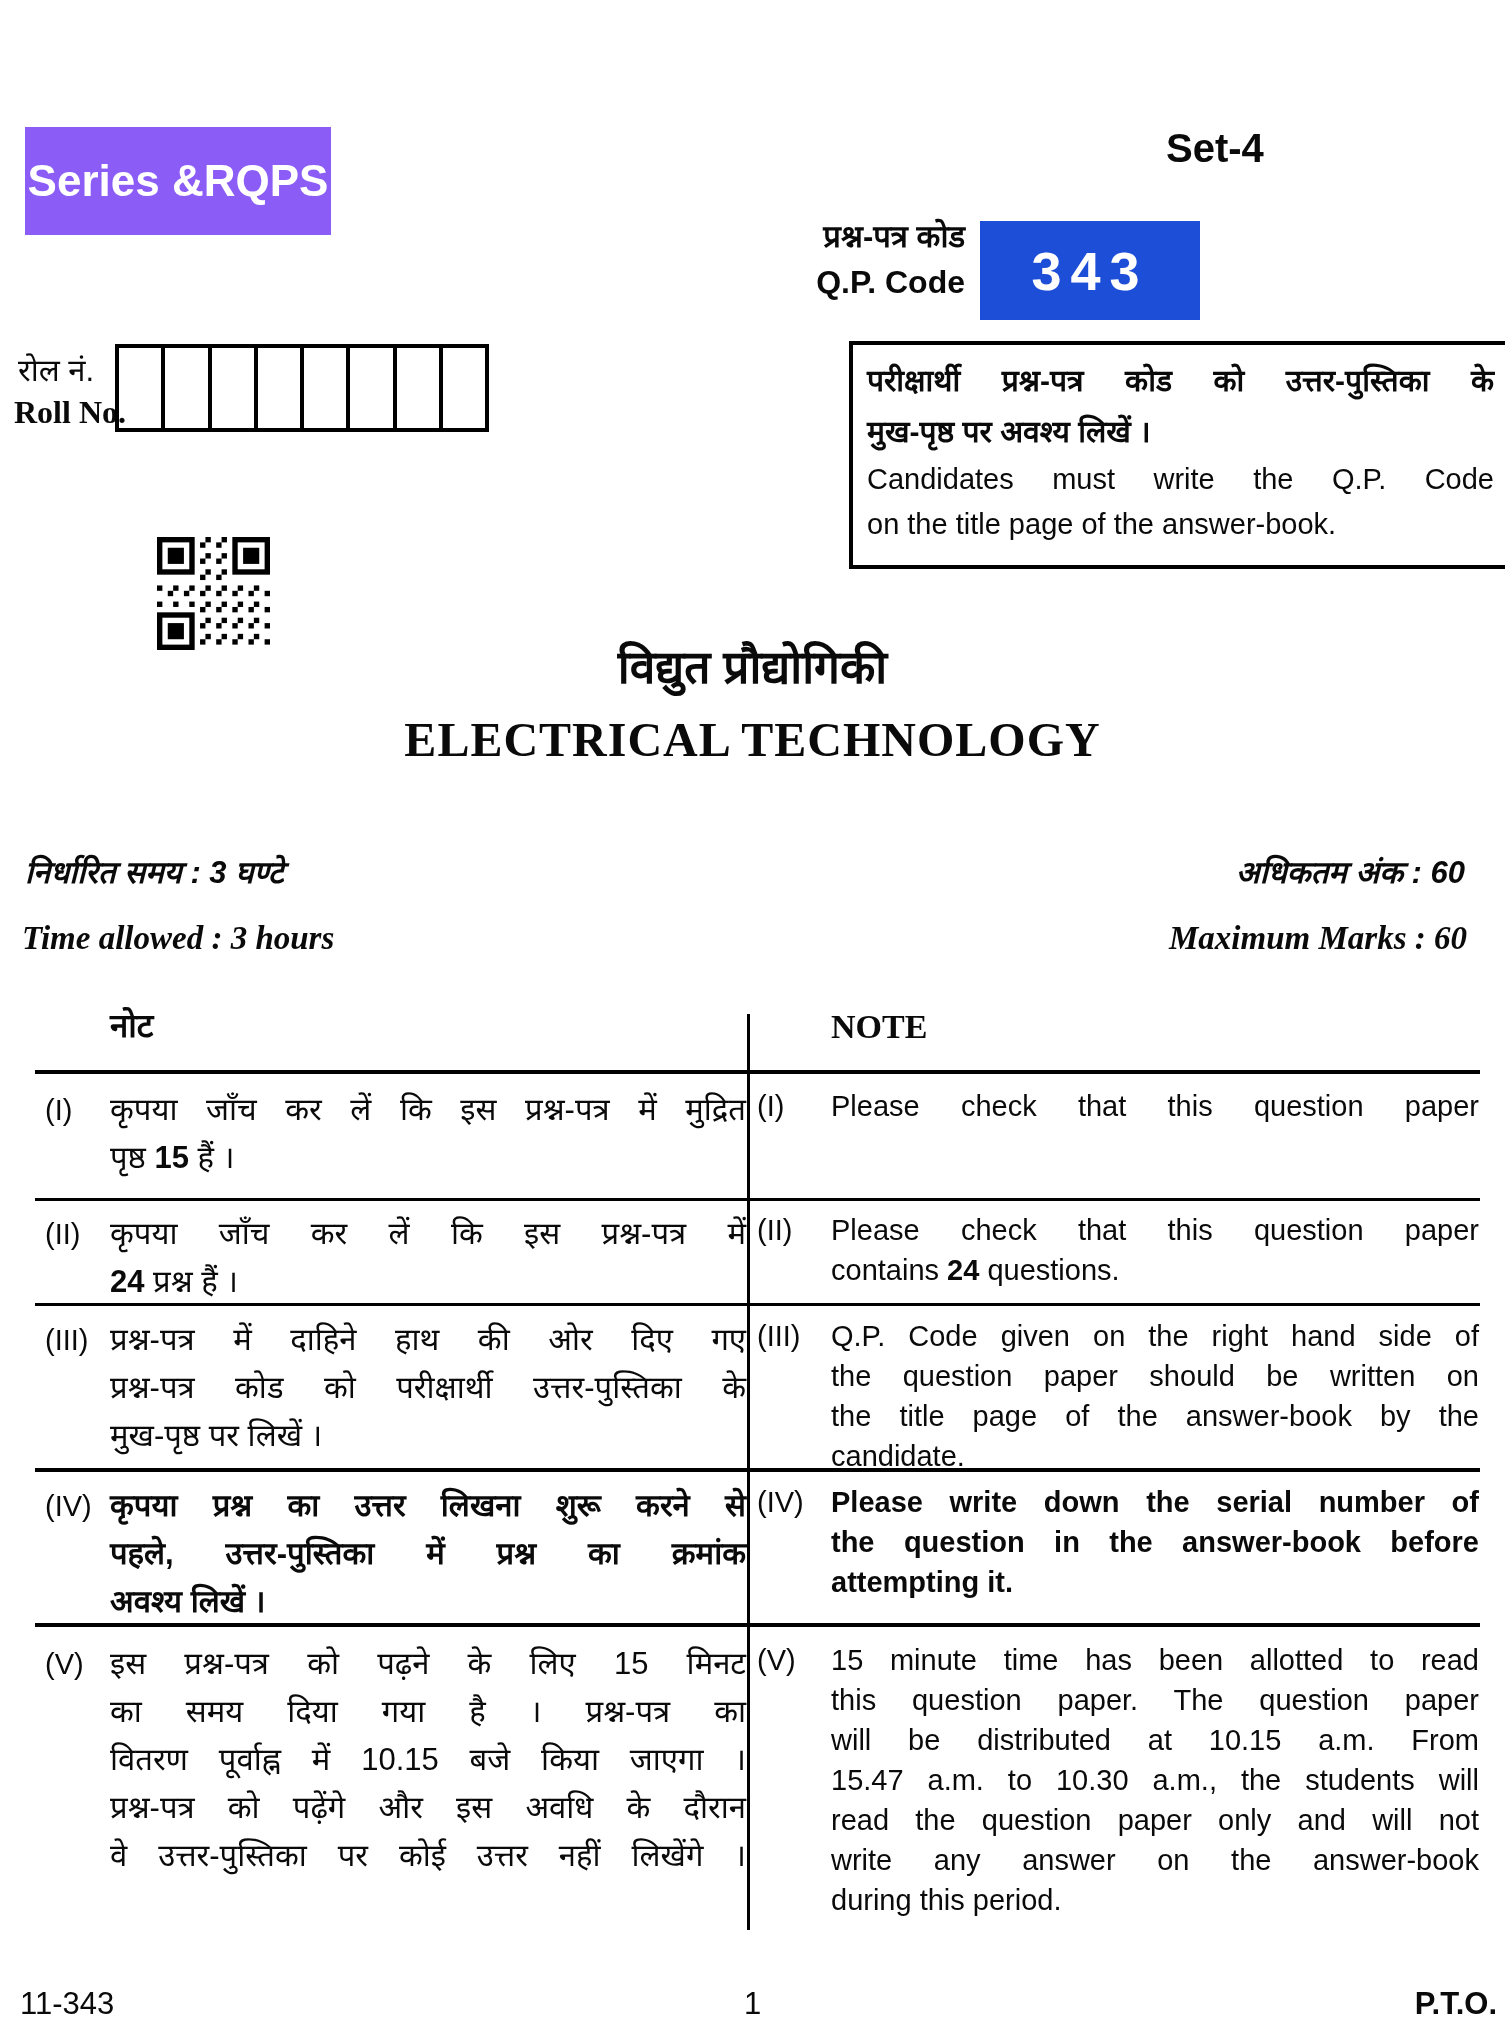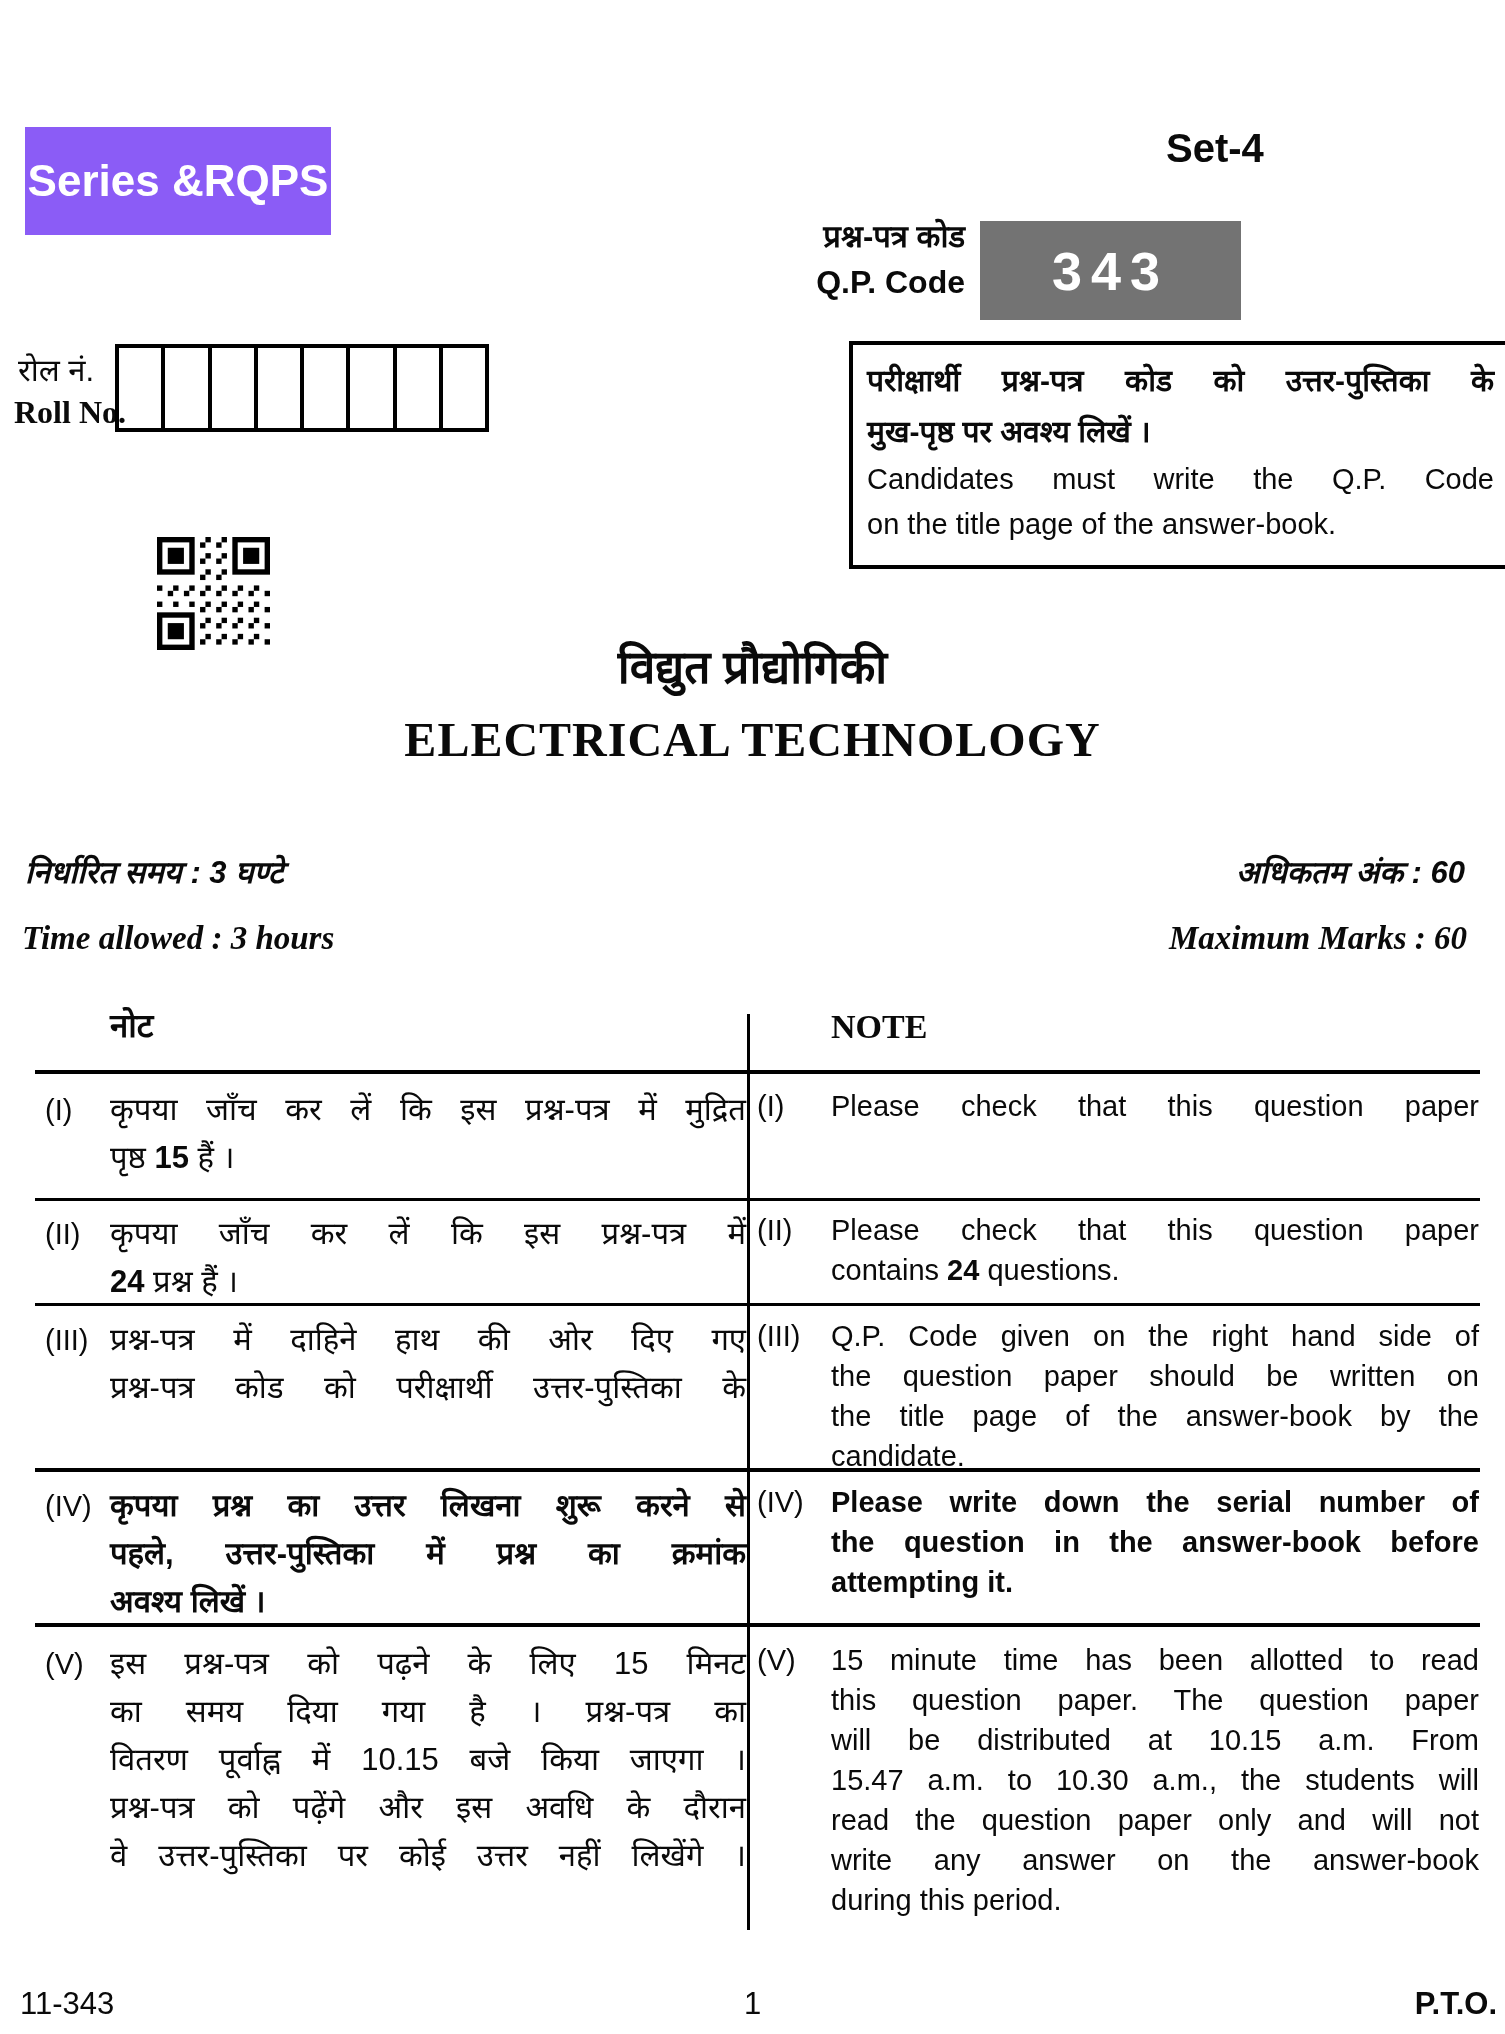--- a/index.html
+++ b/index.html
@@ -8,21 +8,21 @@
   .abs{position:absolute;}
 
   
   .series-box{left:25px;top:127px;width:306px;height:108px;background:#8b5cf6;
               display:flex;align-items:center;justify-content:center;}
   .series-box span{color:#fff;font-size:44px;font-weight:bold;}
   .set-label{left:1166px;top:126px;font-size:40px;font-weight:bold;}
   .qp-label{left:700px;top:214px;width:265px;text-align:right;font-weight:bold;}
   .qp-label .l1{font-size:31px;line-height:45px;}
   .qp-label .l2{font-size:32px;line-height:46px;}
-  .qp-box{left:980px;top:221px;width:261px;height:99px;background:#737373;
+  .qp-box{left:980px;top:221px;width:220px;height:99px;background:#1d4ed8;
           display:flex;align-items:center;justify-content:center;}
   .qp-box span{color:#fff;font-size:54px;font-weight:bold;letter-spacing:9px;}
 
   
   .roll-hi{left:18px;top:348px;font-size:31px;}
   .roll-en{left:14px;top:394px;font-size:32px;font-family:"Liberation Serif",serif;font-weight:bold;}
   .roll-grid{left:115px;top:344px;width:374px;height:88px;border:4px solid #000;display:flex;box-sizing:border-box;}
   .roll-cell{flex:1;border-right:4px solid #000;}
   .roll-cell:last-child{border-right:none;}
 
@@ -219,20 +219,21 @@
         <div class="txt-r">
           <div class="ln en-ln">Please check that this question paper</div>
           <div class="ln en-ln last">contains <b>24</b> questions.</div>
         </div>
       </div>
       <div class="abs note-row" style="top: 1316px;">
         <div class="num-l">(III)</div>
         <div class="txt-l">
           <div class="ln hi-ln">प्रश्न-पत्र में दाहिने हाथ की ओर दिए गए</div>
           <div class="ln hi-ln">प्रश्न-पत्र कोड को परीक्षार्थी उत्तर-पुस्तिका के</div>
+          <div class="ln hi-ln last">मुख-पृष्ठ पर लिखें ।</div>
         </div>
         <div class="num-r">(III)</div>
         <div class="txt-r">
           <div class="ln en-ln">Q.P. Code given on the right hand side of</div>
           <div class="ln en-ln">the question paper should be written on</div>
           <div class="ln en-ln">the title page of the answer-book by the</div>
           <div class="ln en-ln last">candidate.</div>
         </div>
       </div>
       <div class="abs note-row boldrow" style="top: 1482px;">

